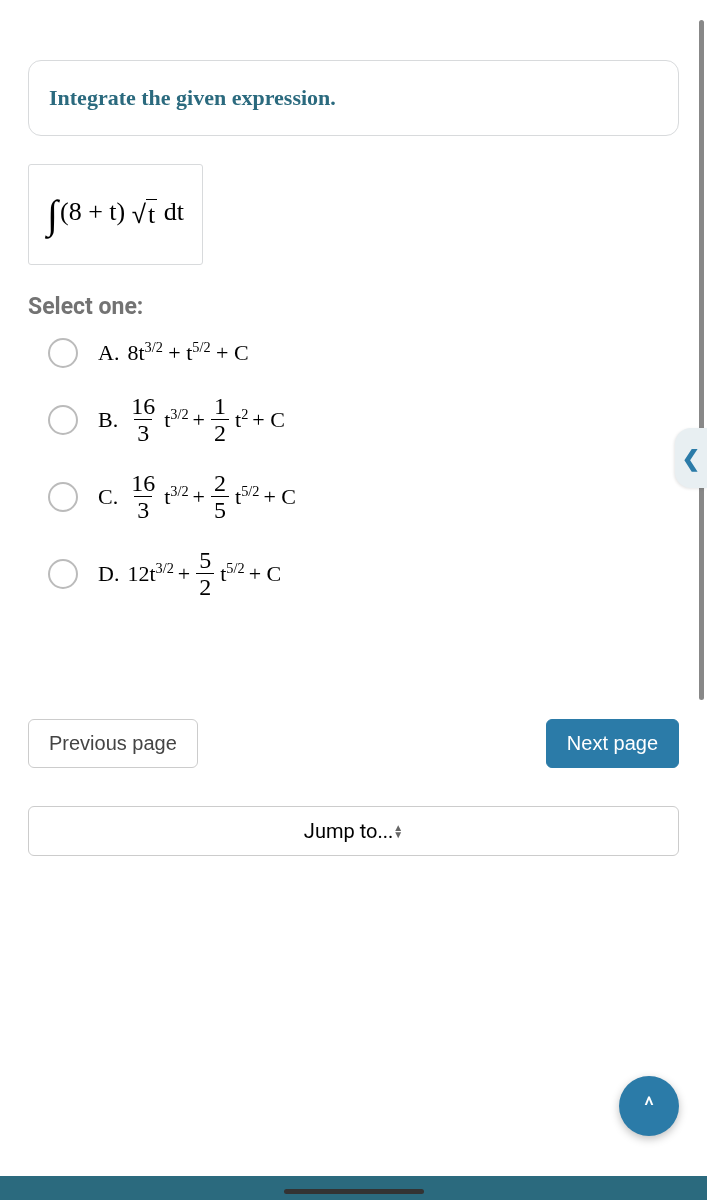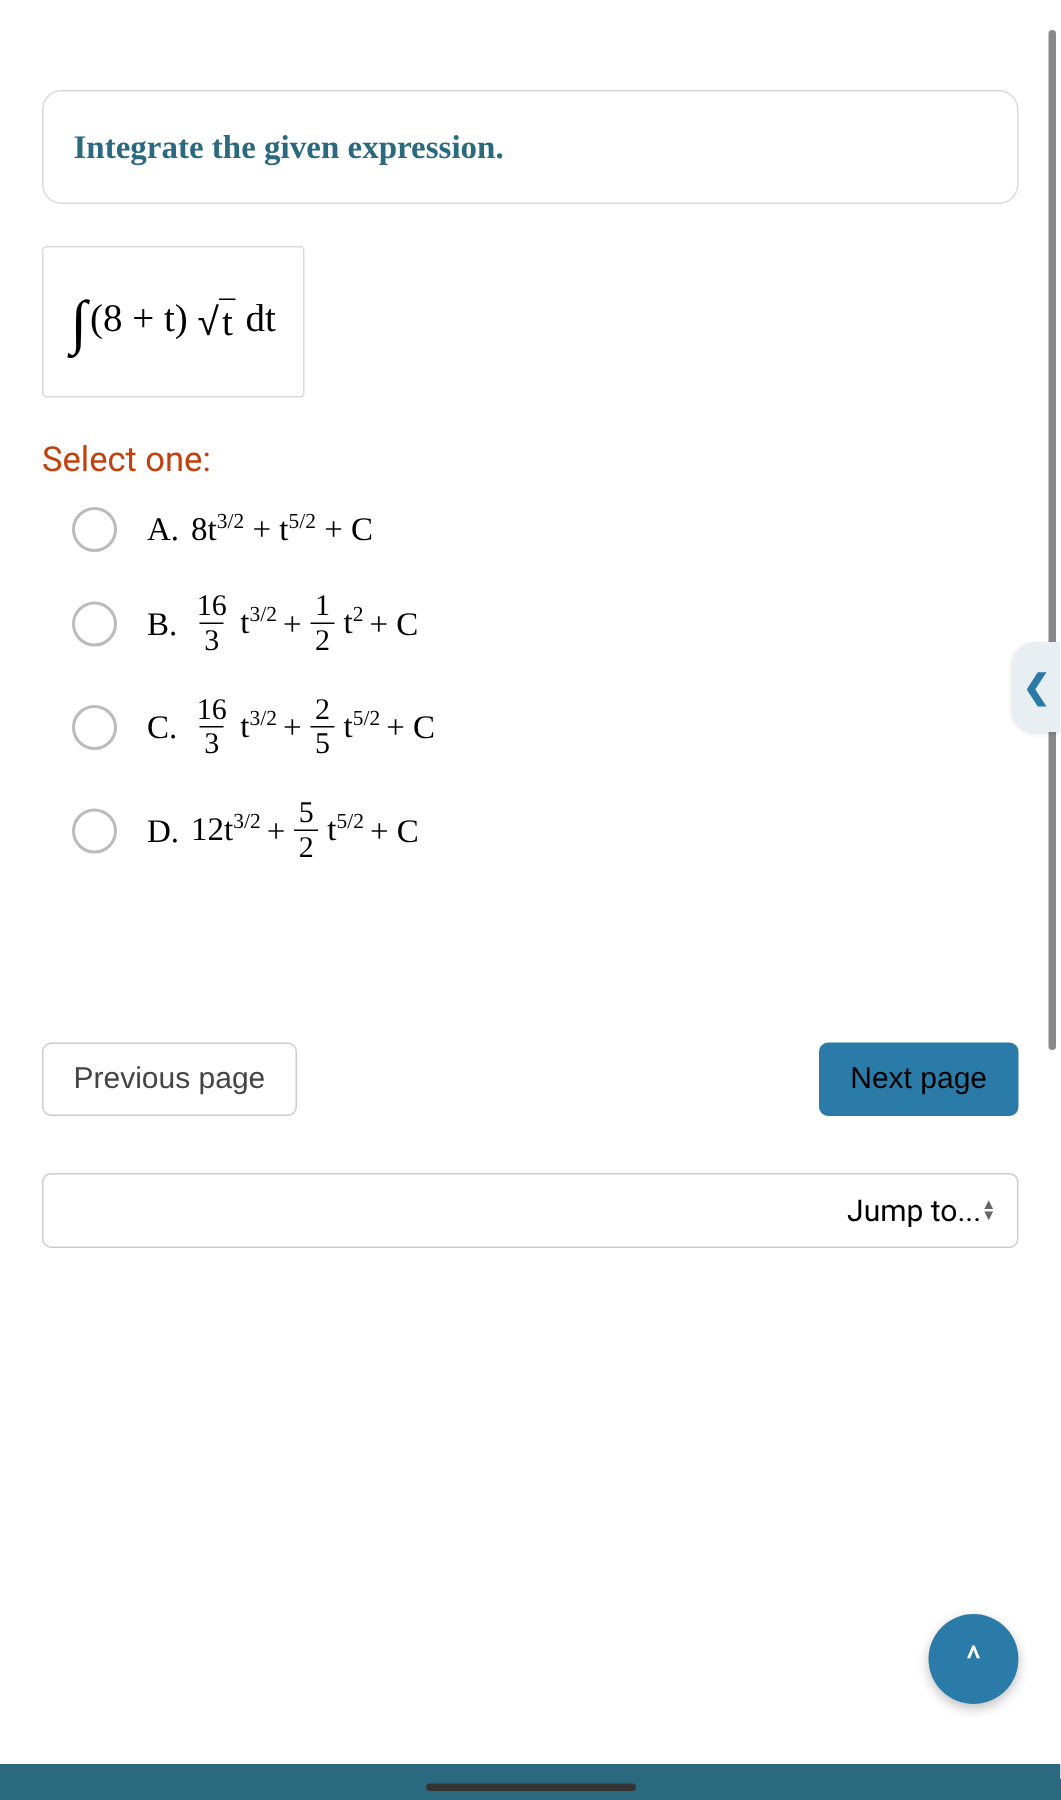--- a/index.html
+++ b/index.html
@@ -55,23 +55,23 @@
     .sqrt-sign {
       font-family: Arial, sans-serif;
     }
     .sqrt-inner {
       border-top: 1.5px solid #000;
       padding: 0 2px;
       line-height: 1.15;
     }
     .select-label {
       font-size: 23px;
-      color: #c2410c;
+      color: #737373;
       margin-bottom: 18px;
-      font-weight: 400;
+      font-weight: 700;
     }
     .options {
       padding-left: 20px;
     }
     .option {
       display: flex;
       align-items: center;
       margin-bottom: 26px;
       font-size: 22px;
       font-family: Georgia, 'Times New Roman', serif;
@@ -90,21 +90,21 @@
     }
     .math {
       display: inline-flex;
       align-items: center;
       gap: 4px;
     }
     .frac {
       display: inline-flex;
       flex-direction: column;
       align-items: center;
-      font-size: 20px;
+      font-size: 24px;
       line-height: 1;
       vertical-align: middle;
       margin: 0 2px;
     }
     .fnum {
       padding: 0 3px 1px;
     }
     .fden {
       border-top: 1.5px solid #000;
       padding: 1px 3px 0;
@@ -123,37 +123,37 @@
       padding: 12px 20px;
       font-size: 20px;
       border-radius: 6px;
       cursor: pointer;
       border: 1px solid #ccc;
       background: #fff;
       color: #444;
     }
     .btn-primary {
       background: #2b7ba8;
-      color: #000000;
+      color: #ffffff;
       border-color: #2b7ba8;
     }
     .btn-row1 {
       display: flex;
       justify-content: space-between;
       width: 100%;
       margin-bottom: 14px;
     }
     .jump-select {
       width: 100%;
       padding: 12px 14px;
       font-size: 20px;
       border: 1px solid #ccc;
       border-radius: 6px;
       display: flex;
-      justify-content: flex-end;
+      justify-content: center;
       align-items: center;
       cursor: pointer;
       background: #fff;
     }
     .sort-arrows {
       display: inline-flex;
       flex-direction: column;
       font-size: 10px;
       line-height: 0.7;
       color: #666;

